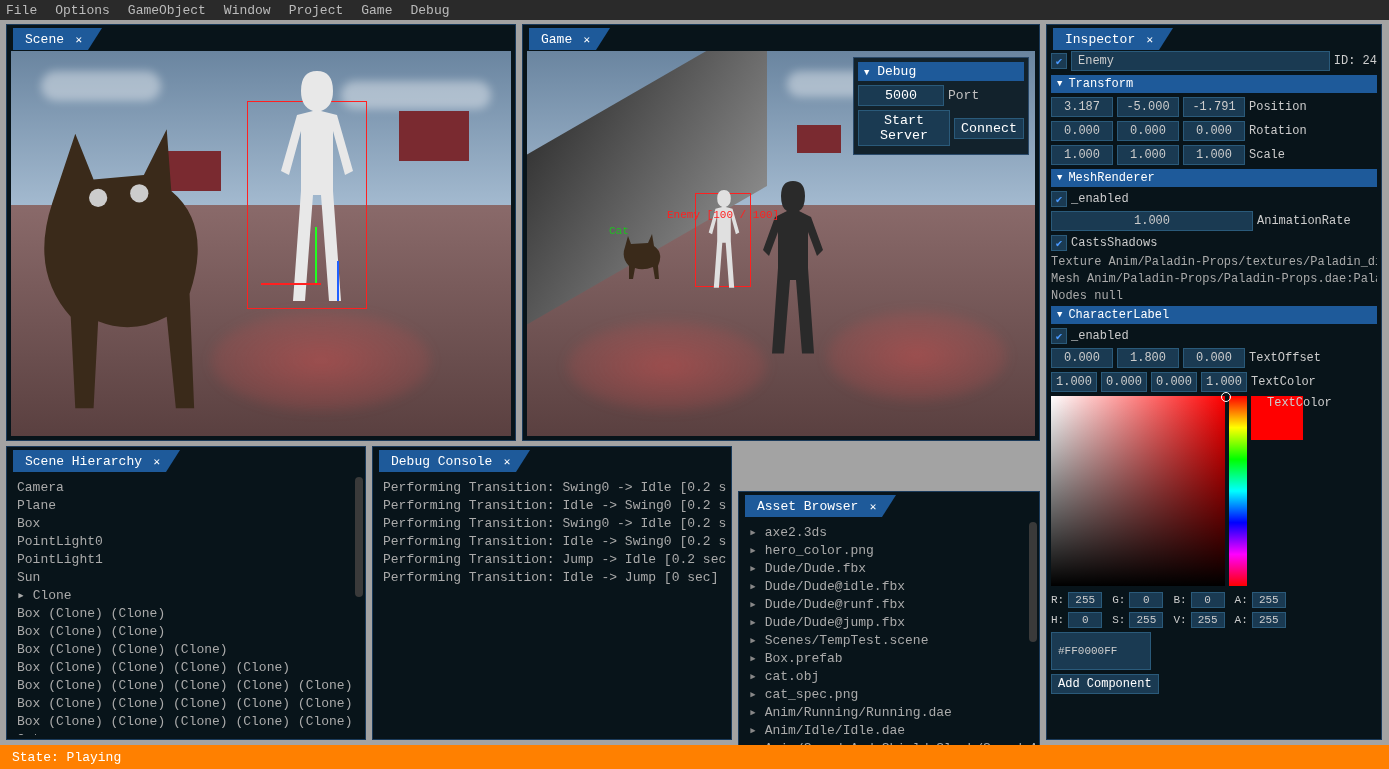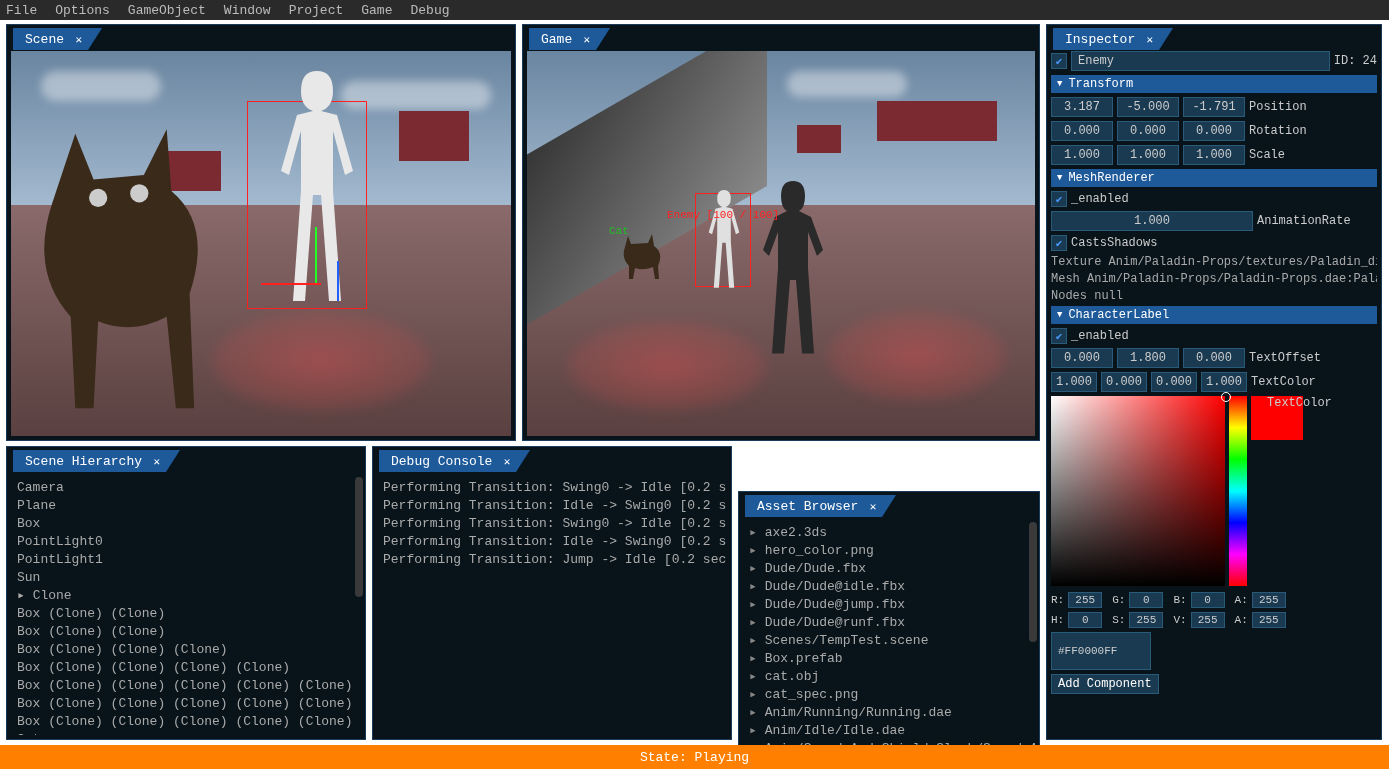--- a/index.html
+++ b/index.html
@@ -1,19 +1,19 @@
 <!DOCTYPE html>
 <html><head>
 <meta charset="utf-8">
 <style>
 * { box-sizing: border-box; margin: 0; padding: 0; }
 html, body { width: 1389px; height: 769px; background: #000; font-family: 'Courier New', monospace; font-size: 13px; color: #c0c0c0; overflow: hidden; }
 .menubar { height: 20px; background: #2a2a2a; display: flex; align-items: center; padding: 0 6px; gap: 18px; color: #bbb; }
 .menubar span { cursor: pointer; }
-.workspace { position: relative; width: 100%; height: 725px; background: #ffffff; }
+.workspace { position: relative; width: 100%; height: 725px; background: #a3a3a3; }
 .panel { position: absolute; border: 1px solid #1a3a5a; background: #08141a; }
 .tab { position: relative; display: inline-flex; align-items: center; height: 22px; background: #1e5a9a; color: #fff; padding: 0 24px 0 12px; margin: 3px 0 0 6px; }
 .tab::before { content:''; position: absolute; right: -14px; top: 0; border-left: 14px solid #1e5a9a; border-bottom: 22px solid transparent; }
 .tab .x { position:absolute; right: 6px; top: 50%; transform: translateY(-50%); font-size: 11px; cursor:pointer; }
 .panel-body { position: absolute; top: 26px; left: 4px; right: 4px; bottom: 4px; overflow: hidden; }
 
 .viewport { position: relative; width: 100%; height: 100%; background: linear-gradient(#7a90a5 0%, #9ab0c5 30%, #735050 32%, #7a5a5a 100%); overflow: hidden; }
 .sky { position:absolute; top:0; left:0; right:0; height:45%; background: linear-gradient(#6a85a0,#aac0d5); }
 .ground { position:absolute; bottom:0; left:0; right:0; height:60%; background: linear-gradient(#8a6a6a,#5a4040); }
 .cloud { position:absolute; background: rgba(255,255,255,0.4); border-radius: 20px; filter: blur(4px); }
@@ -54,21 +54,21 @@
 .sv-box { position:absolute; width:174px; height:190px; background: linear-gradient(to bottom, rgba(0,0,0,0),#000), linear-gradient(to right,#fff,#ff0000); }
 .hue-strip { position:absolute; left:178px; width:18px; height:190px; background: linear-gradient(#ff0000,#ffff00,#00ff00,#00ffff,#0000ff,#ff00ff,#ff0000); }
 .sv-cursor { position:absolute; width:10px; height:10px; border:1px solid #fff; border-radius:50%; right:36px; top:-4px; }
 .swatch { position:absolute; left:200px; top:0; width:52px; height:44px; background:#ff0000; }
 .cp-label2 { display:flex; align-items:center; gap:4px; color:#ccc; font-size:11px;}
 .cp-val { width:34px; background:#1a3a52; border:1px solid #2a5a7a; color:#ccc; text-align:center; padding:1px 0; font-family:inherit; font-size:11px;}
 .cp-row { display:flex; gap:10px; margin-bottom:4px;}
 .hexbox { width:100px; background:#1a3a52; border:1px solid #2a5a7a; color:#ccc; padding:12px 6px; font-family:inherit; font-size:11px;}
 .addcomp { background:#1a3a52; border:1px solid #2a5a7a; color:#fff; padding:2px 6px; font-family:inherit; cursor:pointer; font-size:12px;}
 
-.statusbar { position:absolute; bottom:0; left:0; right:0; height:24px; background:#ff8000; display:flex; align-items:center; justify-content:center; padding:0 12px; color:#fff; }
+.statusbar { position:absolute; bottom:0; left:0; right:0; height:24px; background:#ff8000; display:flex; align-items:center; justify-content:flex-start; padding:0 12px; color:#fff; }
 </style>
 </head>
 <body>
 
 <div class="menubar">
   <span>File</span>
   <span>Options</span>
   <span>GameObject</span>
   <span>Window</span>
   <span>Project</span>
@@ -133,20 +133,31 @@
         <svg class="dude" style="left:234px;top:130px;width:64px;height:180px;" viewBox="0 0 40 120">
             <path fill="#2a2a2a" d="M20 0 Q28 0 28 10 Q28 18 24 20 L32 24 L40 46 L36 50 L30 34 L30 58 L34 115 L26 115 L22 66 L18 66 L14 115 L6 115 L10 58 L10 34 L4 50 L0 46 L8 24 L16 20 Q12 18 12 10 Q12 0 20 0 Z"></path>
           </svg>
 
         <svg class="cat" style="left:88px;top:180px;width:56px;height:50px;" viewBox="0 0 100 100">
             <path class="catshape" d="M20 10 L26 26 L60 24 L68 6 L72 30 Q92 44 80 70 L82 96 L74 96 L70 72 Q50 80 34 74 L30 96 L22 96 L22 70 Q6 54 14 32 Z"></path>
           </svg>
         <div class="label-enemy" style="left:140px;top:132px;">Enemy [100 / 100]</div>
         <div class="label-cat" style="left:82px;top:174px;">Cat</div>
 
+        <div class="debug-overlay">
+          <div class="hdr"><span style="font-size:9px;">▼</span> <span>Debug</span></div>
+          <div class="row">
+            <input value="5000" style="">
+            <span>Port</span>
+          </div>
+          <div class="row">
+            <button class="btn">Start Server</button>
+            <button class="btn">Connect</button>
+          </div>
+        </div>
       </div>
     </div>
   </div>
 
   <div class="panel" style="left:6px; top:426px; width:360px; height:294px;">
     <div class="tab">
       <span>Scene Hierarchy</span>
       <span class="x">✕</span>
     </div>
     <div class="panel-body">
@@ -176,37 +187,38 @@
       <span>Debug Console</span>
       <span class="x">✕</span>
     </div>
     <div class="panel-body">
         <div class="list" id="console-list">
           <div class="list-item">Performing Transition: Swing0 -&gt; Idle [0.2 sec]</div>
           <div class="list-item">Performing Transition: Idle -&gt; Swing0 [0.2 sec]</div>
           <div class="list-item">Performing Transition: Swing0 -&gt; Idle [0.2 sec]</div>
           <div class="list-item">Performing Transition: Idle -&gt; Swing0 [0.2 sec]</div>
           <div class="list-item">Performing Transition: Jump -&gt; Idle [0.2 sec]</div>
+          <div class="list-item">Performing Transition: Idle -&gt; Jump [0 sec]</div>
         </div>
       </div>
   </div>
 
   <div class="panel" style="left:738px; top:426px; width:302px; height:294px;margin-top:45px;">
     <div class="tab">
       <span>Asset Browser</span>
       <span class="x">✕</span>
     </div>
     <div class="panel-body">
         <div class="list" id="assets-list">
           <div class="list-item asset-item">axe2.3ds</div>
           <div class="list-item asset-item">hero_color.png</div>
           <div class="list-item asset-item">Dude/Dude.fbx</div>
           <div class="list-item asset-item">Dude/Dude@idle.fbx</div>
+          <div class="list-item asset-item">Dude/Dude@runf.fbx</div>
           <div class="list-item asset-item">Dude/Dude@jump.fbx</div>
-          <div class="list-item asset-item">Dude/Dude@runf.fbx</div>
           <div class="list-item asset-item">Scenes/TempTest.scene</div>
           <div class="list-item asset-item">Box.prefab</div>
           <div class="list-item asset-item">cat.obj</div>
           <div class="list-item asset-item">cat_spec.png</div>
           <div class="list-item asset-item">Anim/Running/Running.dae</div>
           <div class="list-item asset-item">Anim/Idle/Idle.dae</div>
           <div class="list-item asset-item">Anim/Sword And Shield Slash/Sword And</div>
           <div class="list-item asset-item">Anim/Paladin-Props/Paladin-Props.dae</div>
           <div class="list-item asset-item">Anim/Paladin-Props/textures/Paladin_di</div>
         </div>

